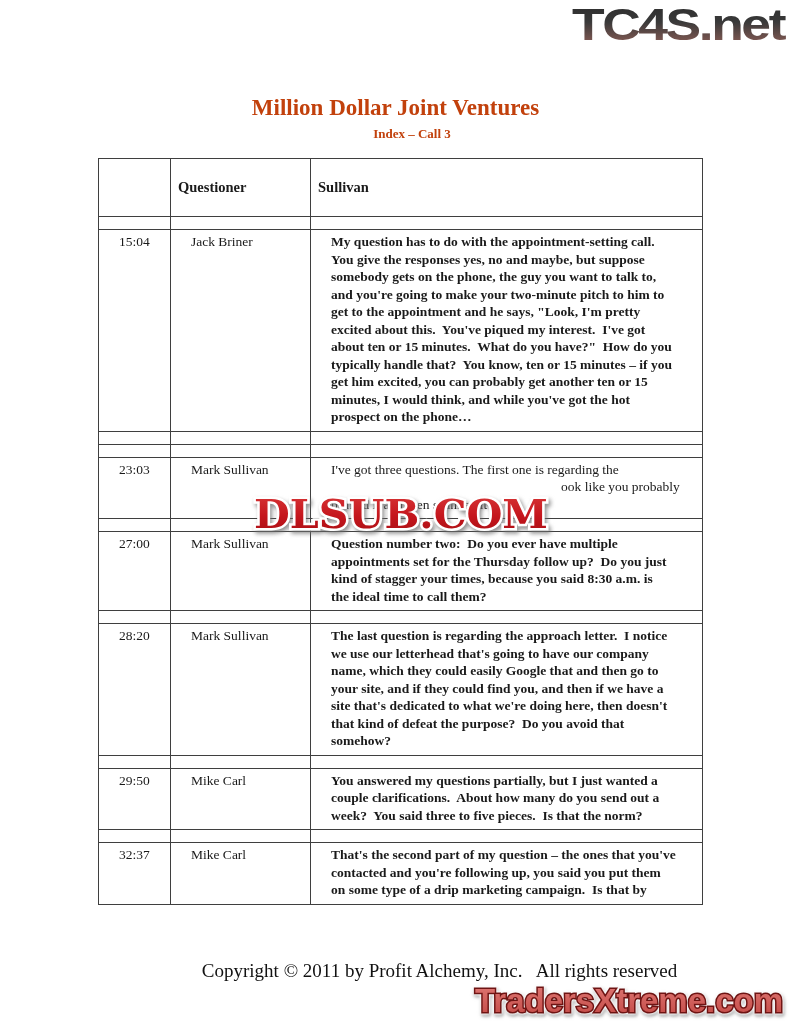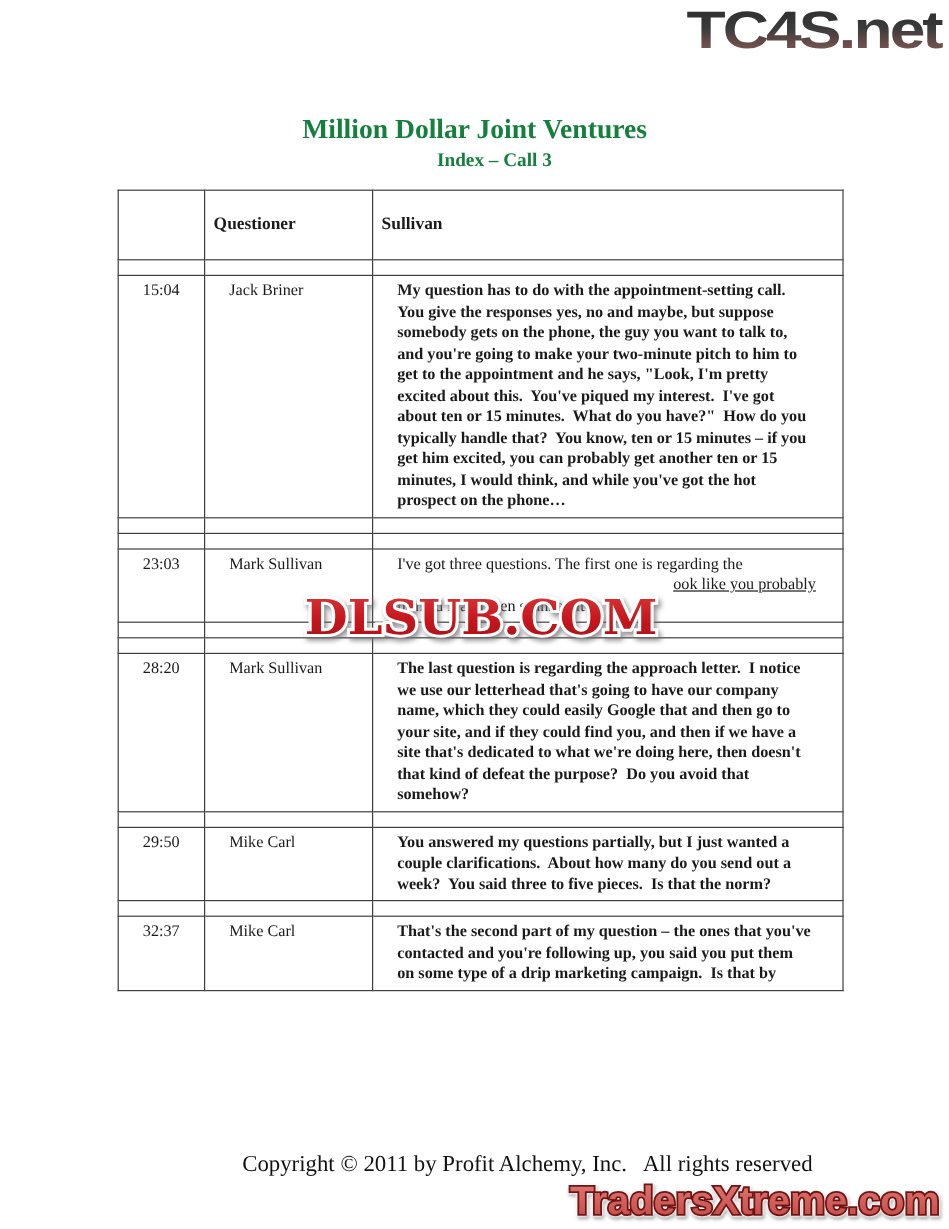--- a/index.html
+++ b/index.html
@@ -3,33 +3,33 @@
 <meta charset="utf-8">
 <style>
   * { margin: 0; padding: 0; box-sizing: border-box; }
   html, body { width: 791px; height: 1024px; background: #ffffff; }
   body { position: relative; font-family: "Liberation Serif", serif; color: #1a1a1a; overflow: hidden; }
 
   
   .top-logo { position: absolute; top: 0px; right: 4px; }
 
   
-  .title-block { position: absolute; top: 94px; left: 0; width: 100%; text-align: center; color: #15803d; }
+  .title-block { position: absolute; top: 94px; left: 0; width: 100%; text-align: center; color: #c2410c; }
   .title-main { font-size: 23px; font-weight: bold; line-height: 27px; }
-  .title-sub  { font-size: 16px; font-weight: bold; line-height: 21px; margin-top: 2px; margin-left: 33px; }
+  .title-sub  { font-size: 13px; font-weight: bold; line-height: 21px; margin-top: 2px; margin-left: 33px; }
 
   
   .index-table-wrap { position: absolute; left: 98px; top: 158px; width: 604px; }
   table { border-collapse: collapse; width: 604px; table-layout: fixed; }
   td, th { border: 1px solid #3f3f3f; }
   th { text-align: left; font-size: 14.5px; font-family: "Liberation Serif", serif; padding: 20px 7px; height: 22px; }
   tr.spacer td { height: 13px; padding: 0; }
   td.cell { vertical-align: top; padding: 3px 7px 5px 20px; font-size: 13.5px; line-height: 17.5px; }
   td.q-cell { white-space: pre-wrap; font-weight: bold; }
-  .obscured-indent { padding-left: 230px; white-space: pre; text-decoration: underline; }
+  .obscured-indent { padding-left: 230px; white-space: pre; }
 
   
   .watermark { position: absolute; left: 246px; top: 487px; pointer-events: none; }
 
   
   .footer-copyright { position: absolute; top: 960px; left: 0; width: 100%; text-align: center;
                       font-size: 19px; white-space: pre-wrap; color: #111; margin-left: 44px; }
   .bottom-logo { position: absolute; right: 0px; top: 979px; }
 </style>
 </head>
@@ -107,20 +107,28 @@
         <div class="obscured-indent">ook like you probably</div>
         <div>printed it and then scanned it?</div>
       </td>
     </tr>
     <tr class="spacer">
           <td></td>
           <td></td>
           <td></td>
         </tr>
 
+    <tr>
+      <td class="cell">27:00</td>
+      <td class="cell">Mark Sullivan</td>
+      <td class="cell q-cell">Question number two:  Do you ever have multiple
+appointments set for the Thursday follow up?  Do you just
+kind of stagger your times, because you said 8:30 a.m. is
+the ideal time to call them?</td>
+    </tr>
     <tr class="spacer">
           <td></td>
           <td></td>
           <td></td>
         </tr>
 
     <tr>
       <td class="cell">28:20</td>
       <td class="cell">Mark Sullivan</td>
       <td class="cell q-cell">The last question is regarding the approach letter.  I notice

